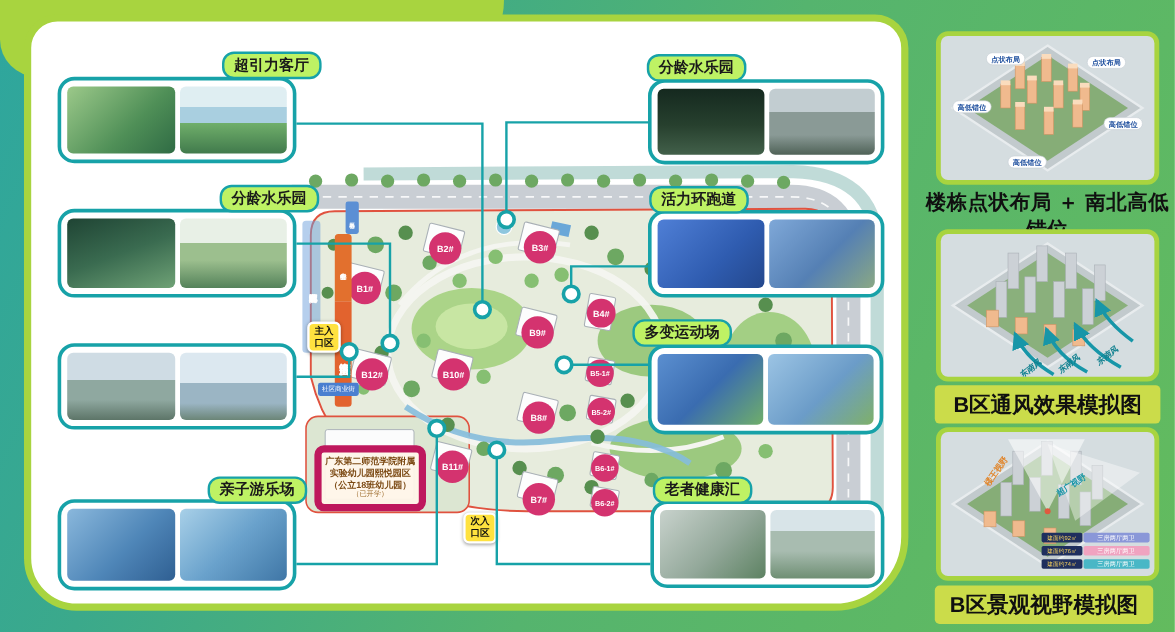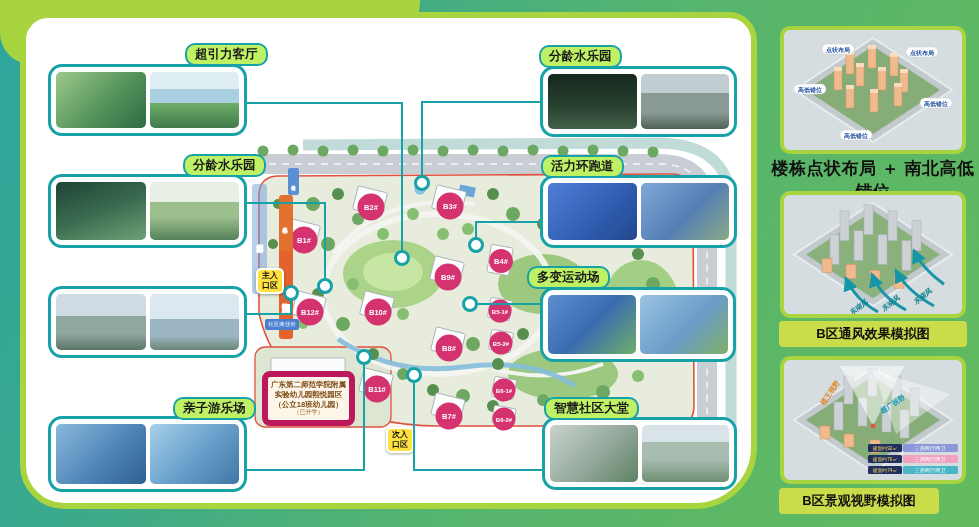--- a/index.html
+++ b/index.html
@@ -69,23 +69,23 @@
   .kg-label .kg-sub{ font-size:6px; font-weight:normal; color:#9c6a2a;}
   
   .connectors{ position:absolute; inset:0; z-index:4; pointer-events:none;}
   
   .sim-frame{ position:absolute; z-index:4; border:4px solid #a8d43f; border-radius:10px;
     overflow:hidden; background:#d5dde0;}
   .sim-frame svg{ display:block; width:100%; height:100%;}
   .caption-plain{ position:absolute; left:770px; top:157px; width:206px; z-index:4;
     text-align:center; font-size:17px; font-weight:bold; color:#101010; letter-spacing:.5px;}
   .caption-banner{ position:absolute; z-index:4; background:#cbdc4a; border-radius:4px;
-    text-align:center; font-size:13px; font-weight:bold; color:#101010; padding:4px 0;}
+    text-align:center; font-size:18px; font-weight:bold; color:#101010; padding:4px 0;}
   .cb2{ left:779px; top:321px; width:188px;}
-  .cb3{ left:779px; top:488px; width:160px;}
+  .cb3{ left:779px; top:488px; width:182px;}
 </style>
 </head>
 <body>
 
 <div class="page">
 
   <div class="lime-swoosh"></div>
   <div class="main-panel"></div>
 
   <div class="plan">
@@ -282,21 +282,21 @@
         <circle cx="476" cy="245" r="6.5"></circle>
     </g>
   </svg>
 
   <div class="pill" style="left:185px;top:43px">超引力客厅</div>
   <div class="pill" style="left:183px;top:154px">分龄水乐园</div>
   <div class="pill" style="left:173px;top:397px">亲子游乐场</div>
   <div class="pill" style="left:539px;top:45px">分龄水乐园</div>
   <div class="pill" style="left:541px;top:155px">活力环跑道</div>
   <div class="pill" style="left:527px;top:266px">多变运动场</div>
-  <div class="pill" style="left:544px;top:397px">智慧社区大堂</div>
+  <div class="pill" style="left:544px;top:397px">老者健康汇</div>
 
   <div class="callout" style="left:48px;top:64px;width:199px;height:72px">
     <div class="thumb t1"></div>
     <div class="thumb t2"></div>
   </div>
   <div class="callout" style="left:48px;top:174px;width:199px;height:74px">
     <div class="thumb t3"></div>
     <div class="thumb t4"></div>
   </div>
   <div class="callout" style="left:48px;top:286px;width:199px;height:72px">

